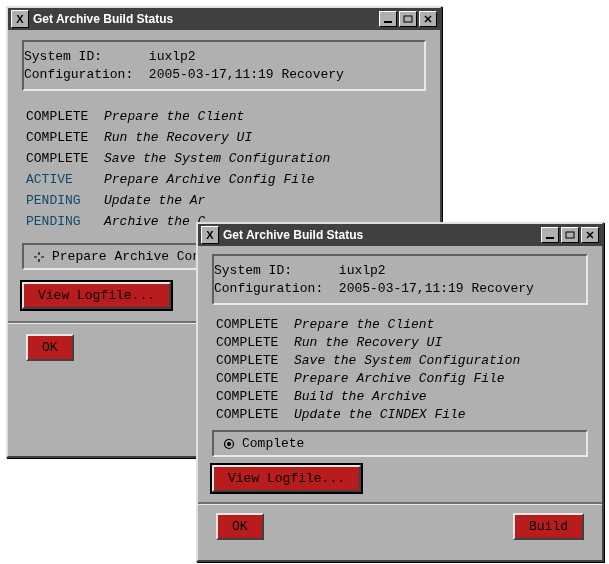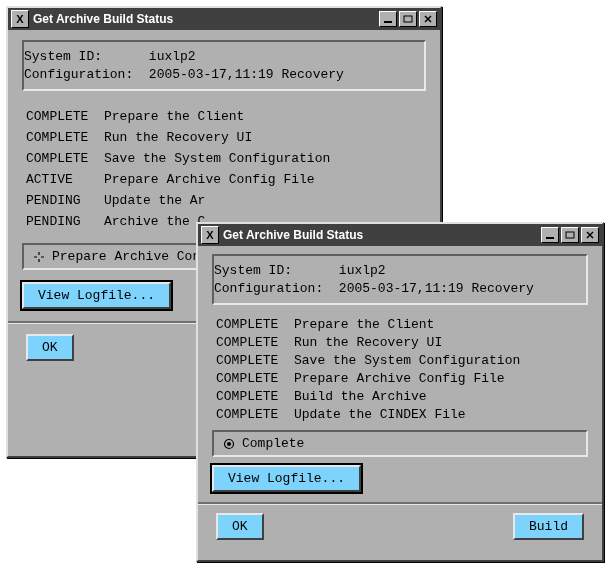--- a/index.html
+++ b/index.html
@@ -91,42 +91,42 @@
   }
   .step-row {
     display: flex;
     align-items: baseline;
     margin: 6px 0;
   }
   .status-col {
     width: 78px;
     flex: none;
   }
-  .status-col.faded { color: #000000; }
-  .desc-col { flex: 1; }
+  .status-col.faded { color: #0c4a6e; }
+  .desc-col { flex: 1; font-style: italic; }
   .progressbox {
     border: 2px solid #606060;
     border-right-color: #e8e8e8;
     border-bottom-color: #e8e8e8;
     padding: 4px 8px;
     margin: 10px 0 12px 0;
     display:flex;
     align-items:center;
     gap:6px;
     white-space: nowrap;
     overflow:hidden;
   }
   .spinner {
     width:14px;height:14px;flex:none;
     display:flex;align-items:center;justify-content:center;
   }
   .btn {
     display: inline-block;
     padding: 4px 14px;
-    background: #7dd3fc;
+    background: #b91c1c;
     border: 2px solid #000;
     border-top-color: #e8e8e8;
     border-left-color: #e8e8e8;
     border-right-color: #404040;
     border-bottom-color: #404040;
     font-family: "Courier New", monospace;
     font-size: 13px;
     cursor: pointer;
   }
   .btn.heavy {

